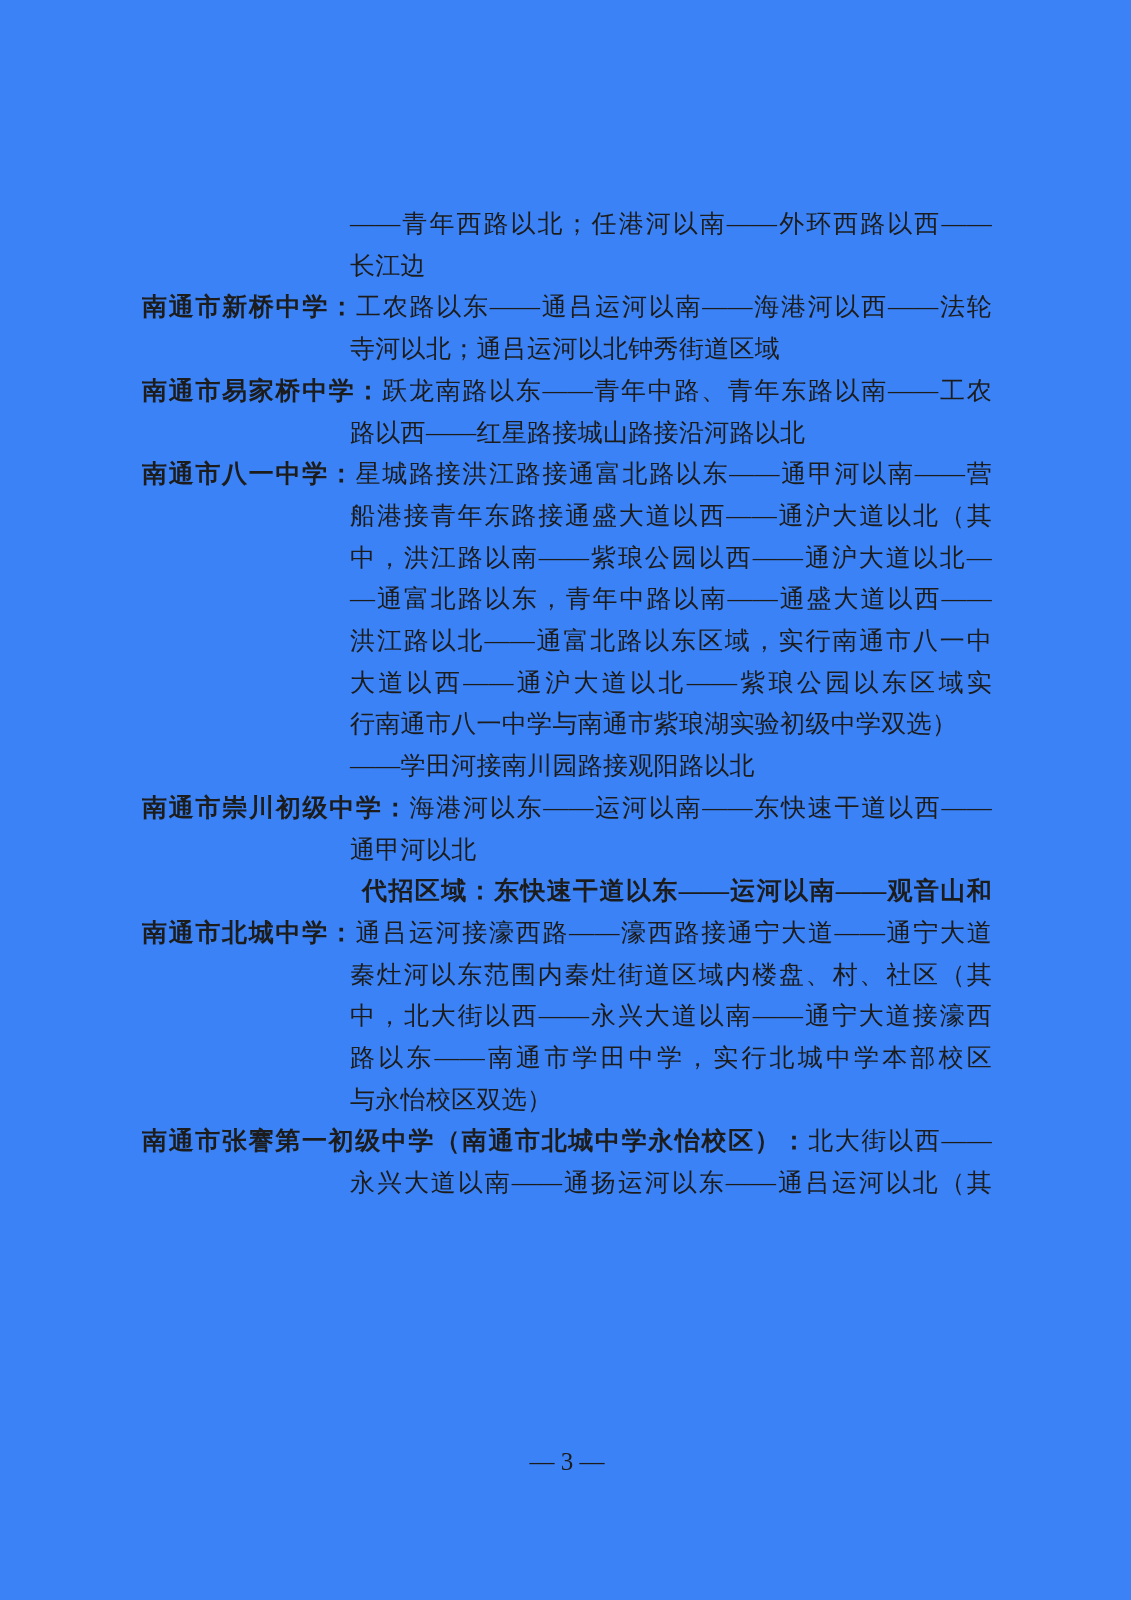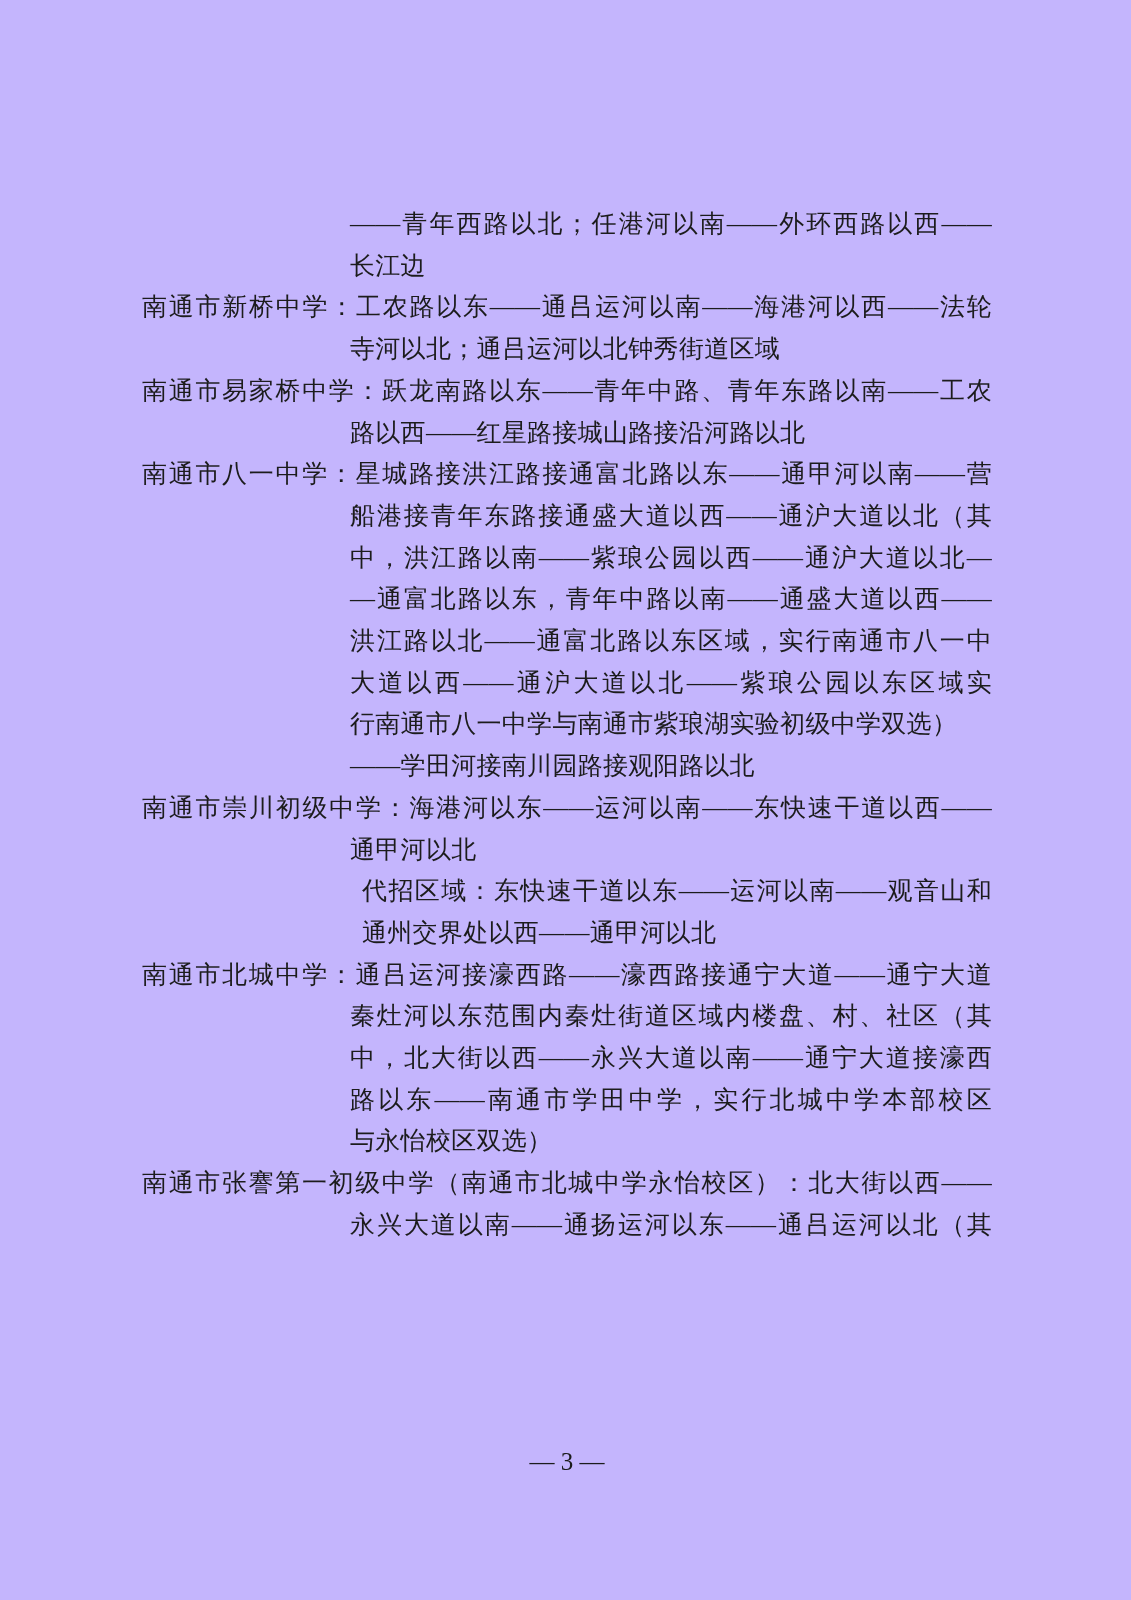--- a/index.html
+++ b/index.html
@@ -9,44 +9,44 @@
     width: 1131px;
     height: 1600px;
     position: relative;
     font-family: "Liberation Serif", "DejaVu Serif", serif;
     color: #1c1c1c;
   }
   .sheet {
     position: absolute;
     left: 0; top: 0;
     width: 1131px; height: 1600px;
-    background: #c4b5fd;
+    background: #3b82f6;
     overflow: hidden;
   }
   .content {
     position: absolute;
     left: 142px;
     top: 203px;
     width: 850px;
   }
   .line {
     font-size: 25px;
     line-height: 41.7px;
     white-space: nowrap;
     letter-spacing: 0.3px;
   }
   .line.fill {
     white-space: normal;
     text-align: justify;
     text-align-last: justify;
   }
   .cont { margin-left: 208px; }
-  .extra { margin-left: 220px; }
+  .extra { margin-left: 220px; font-weight: bold; }
   .label {
-    font-weight: 400;
+    font-weight: 700;
     font-family: "Liberation Sans", "DejaVu Sans", sans-serif;
   }
   .pageno {
     position: absolute;
     left: 142px;
     top: 1441px;
     width: 850px;
     text-align: center;
     font-size: 25px;
     line-height: 42px;
@@ -84,21 +84,20 @@
     </section>
 
     <section class="entry">
       <div class="line cont">——学田河接南川园路接观阳路以北</div>
     </section>
 
     <section class="entry">
       <div class="line fill"><span class="label">南通市崇川初级中学：</span><span>海港河以东——运河以南——东快速干道以西——</span></div>
       <div class="line cont">通甲河以北</div>
       <div class="line extra fill">代招区域：东快速干道以东——运河以南——观音山和</div>
-      <div class="line extra">通州交界处以西——通甲河以北</div>
     </section>
 
     <section class="entry">
       <div class="line fill"><span class="label">南通市北城中学：</span><span>通吕运河接濠西路——濠西路接通宁大道——通宁大道</span></div>
       <div class="line cont fill">秦灶河以东范围内秦灶街道区域内楼盘、村、社区（其</div>
       <div class="line cont fill">中，北大街以西——永兴大道以南——通宁大道接濠西</div>
       <div class="line cont fill">路以东——南通市学田中学，实行北城中学本部校区</div>
       <div class="line cont">与永怡校区双选）</div>
     </section>
 

